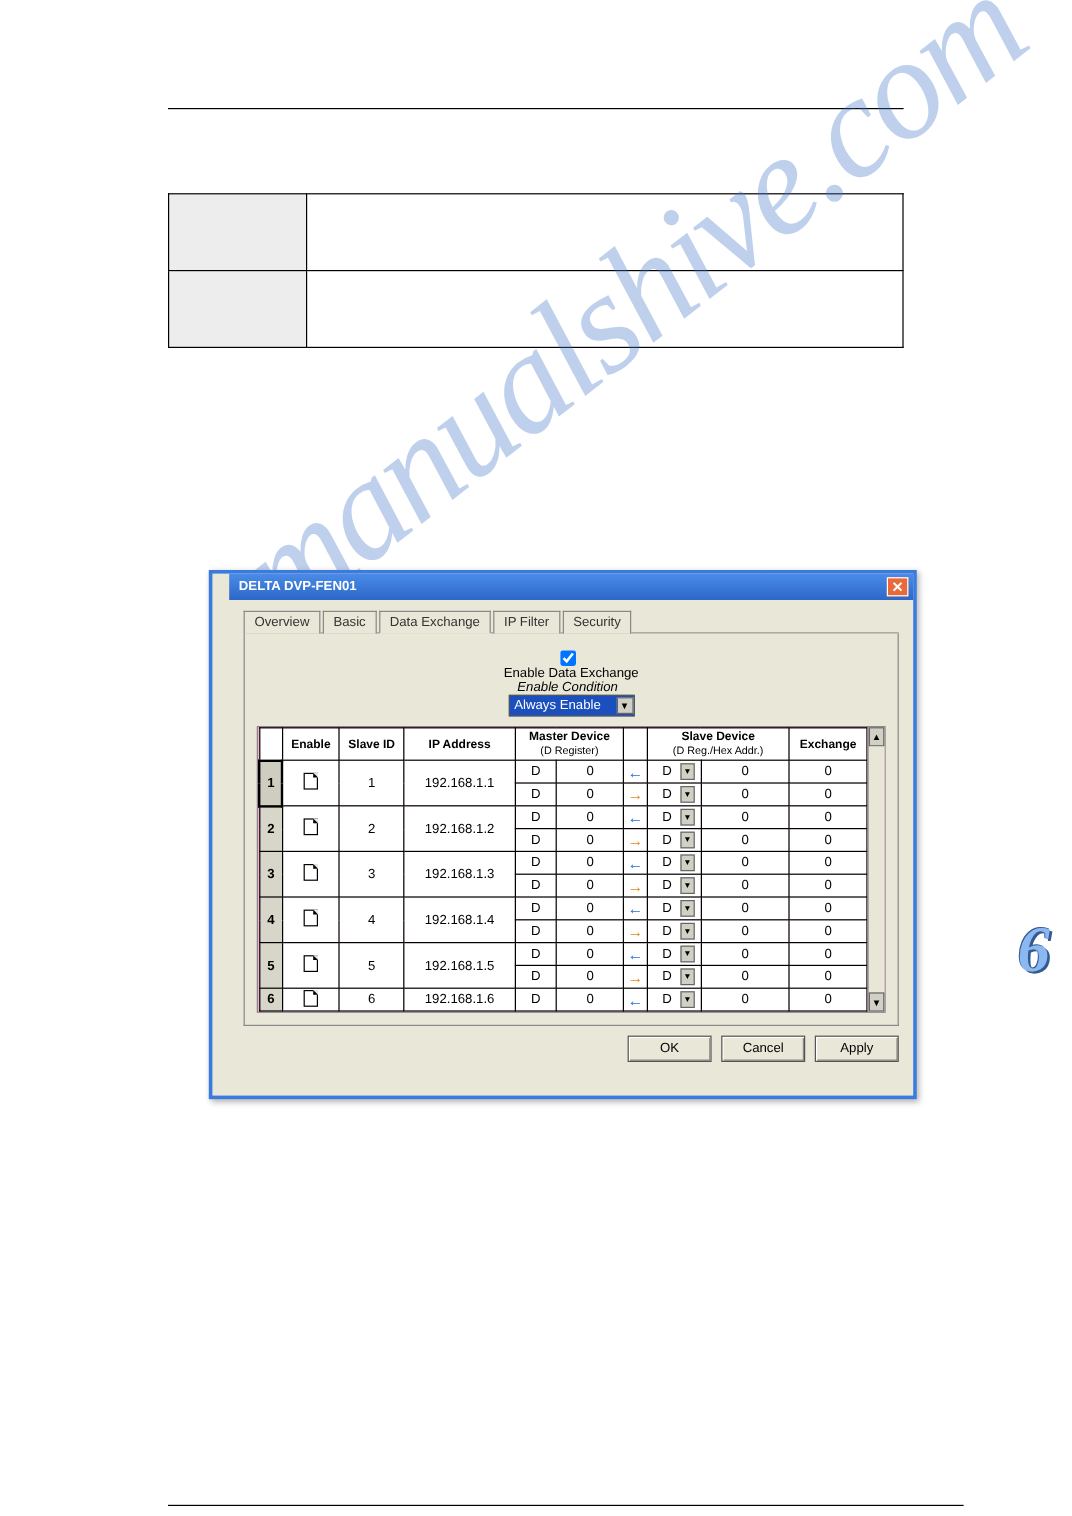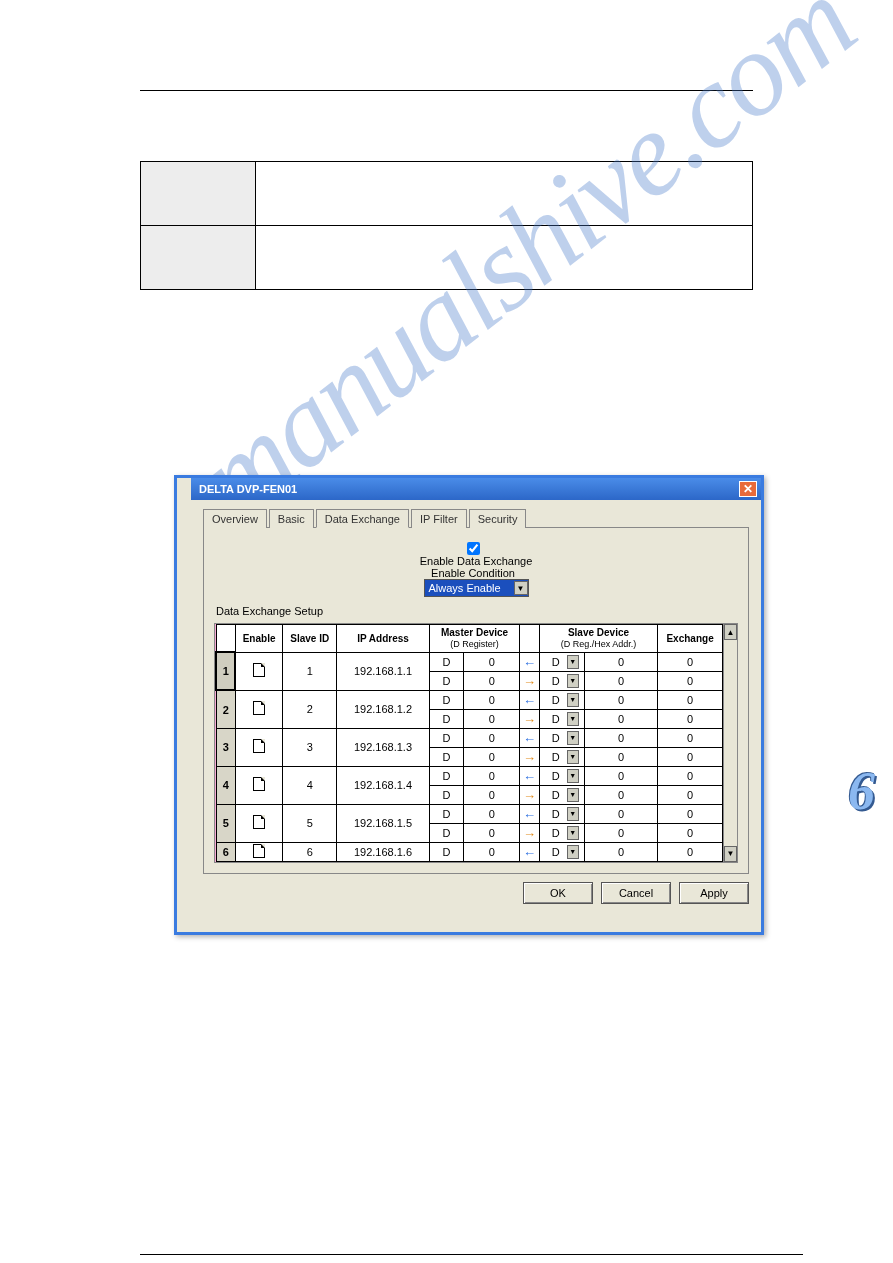--- a/index.html
+++ b/index.html
@@ -16,21 +16,21 @@
   .titlebar { height: 22px; background: linear-gradient(#4a8ce8,#2c67c8); color: #fff; display: flex; align-items: center; padding: 0 4px 0 8px; font-weight: bold; font-size: 11px; }
   .titlebar .spacer { flex: 1; }
   .close-btn { width: 18px; height: 16px; background: #e86a3a; border: 1px solid #fff; color: #fff; display: flex; align-items: center; justify-content: center; font-size: 12px; font-weight: bold; line-height: 1; cursor: default; }
   .tabs { display: flex; margin: 8px 12px 0 12px; border-bottom: 1px solid #888; }
   .tab { padding: 3px 8px 2px 8px; background: #e9e7d8; border: 1px solid #888; border-bottom: none; margin-right: 2px; font-size: 11px; color: #333; position: relative; top: 1px; }
   .tab.active { background: #e9e7d8; border-bottom: 1px solid #e9e7d8; z-index: 2; }
   .tab-body { border: 1px solid #888; border-top: none; margin: 0 12px 8px 12px; padding: 14px 10px 10px 10px; background: #e9e7d8; }
   .row1 { display: flex; align-items: center; margin-bottom: 8px; flex-direction: column; }
   .chk { margin-right: 6px; }
   .row1 .gap { flex: 1; }
-  .cond-label { margin-right: 6px; }
+  .cond-label { margin-right: 6px; font-style: italic; }
   .cond-select { width: 105px; height: 18px; background: #1b4fbd; color: #fff; border: 1px solid #555; font-size: 11px; padding-left: 4px; display: inline-flex; align-items: center; justify-content: space-between; }
   .cond-select .arrow { width: 14px; height: 14px; background: #d0d0c4; border: 1px solid #666; display: flex; align-items: center; justify-content: center; font-size: 8px; color: #000; }
   .setup-label { margin: 4px 0 6px 2px; }
   .grid-box { border: 1px solid #888; background: #f9a8d4; position: relative; }
   .grid-scroll { display: flex; }
   .grid { border-collapse: collapse; font-size: 11px; table-layout: fixed; width: 544px; }
   .grid th, .grid td { border: 1px solid #000; text-align: center; vertical-align: middle; height: 19px; background: #fff; padding: 0; }
   .grid th { background: #fff; font-weight: bold; font-size: 10px; line-height: 1.1; padding: 2px 0; }
   .grid .th2 { font-size: 9px; font-weight: normal; }
   .grid td.rownum { background: #d8d6c8; font-weight: bold; width: 18px; }
@@ -107,21 +107,20 @@
         <div class="row1">
           <input type="checkbox" class="chk" checked="" style="">
           <span>Enable Data Exchange</span>
           <span class="gap"></span>
           <span class="cond-label">Enable Condition</span>
           <span class="cond-select">
             <span>Always Enable</span>
             <span class="arrow">▼</span>
           </span>
         </div>
-        <div class="setup-label">Data Exchange Setup</div>
 
         <div class="grid-box">
           <div class="grid-scroll">
             <table class="grid">
               <colgroup>
                 <col class="c-row">
                   <col class="c-en">
                   <col class="c-sid">
                   <col class="c-ip">
                 <col class="c-md1">

